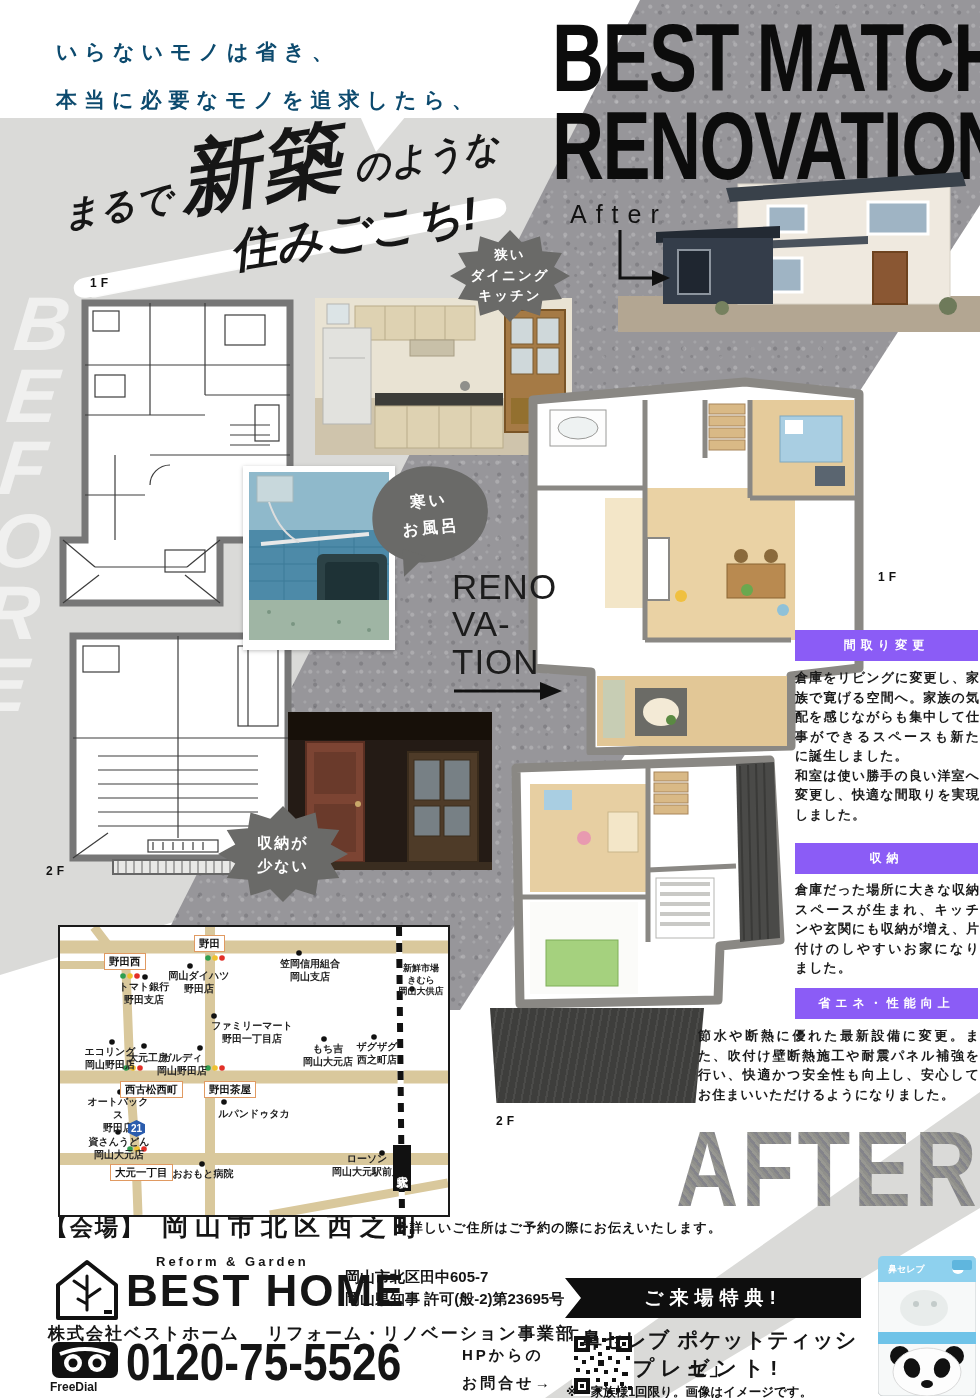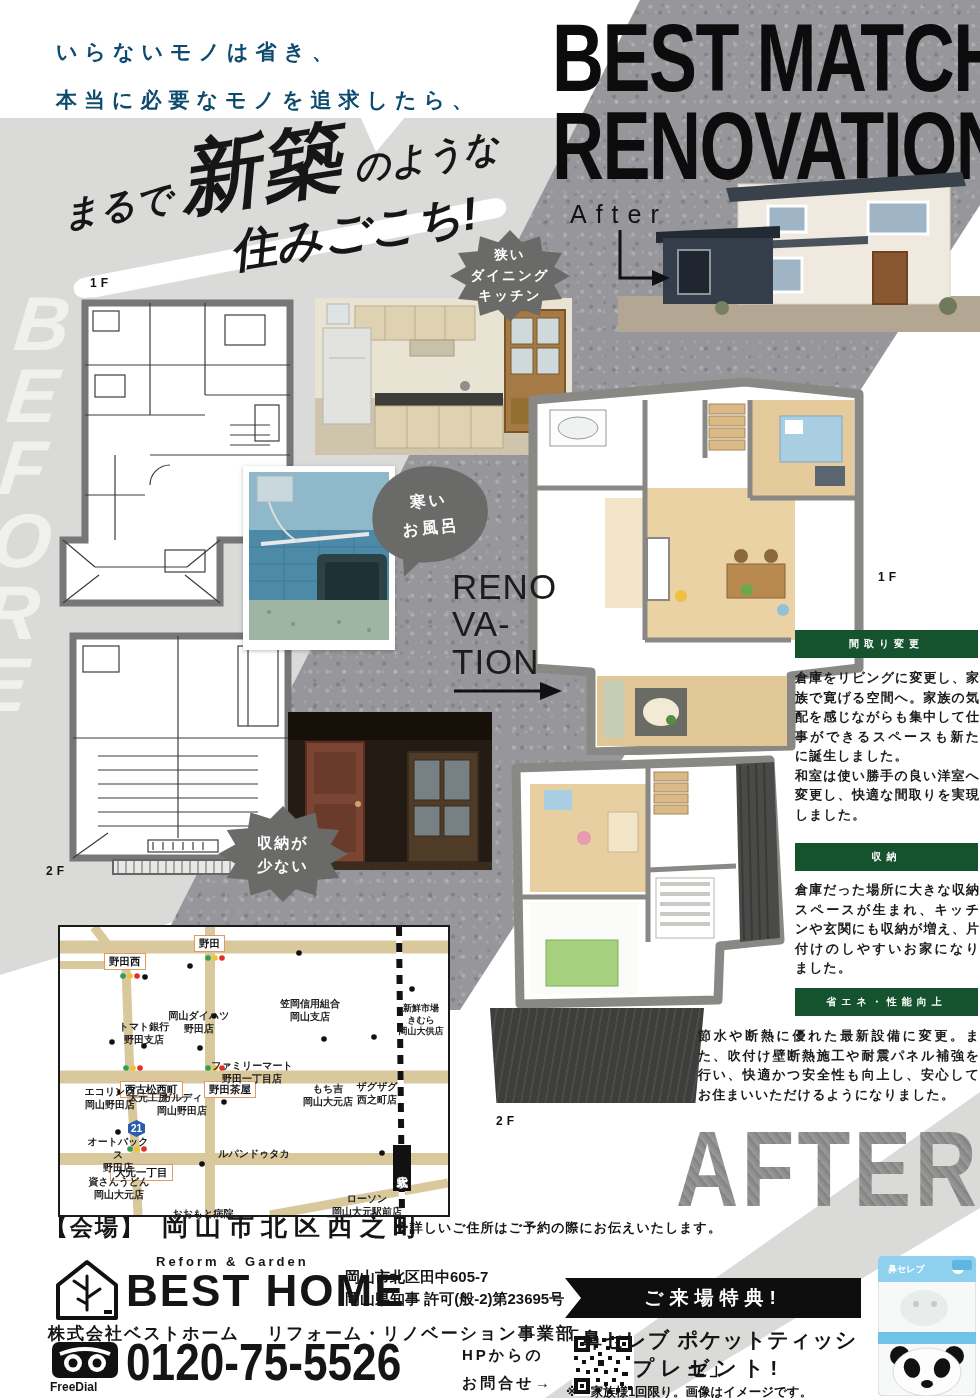--- a/index.html
+++ b/index.html
@@ -61,27 +61,27 @@
     transform:rotate(18deg);}
   
   .reno{position:absolute;left:452px;top:568px;font-size:35px;line-height:1.07;letter-spacing:1px;color:#1c1c1c;z-index:4;}
   
   .photo{position:absolute;z-index:3;}
   .bath-frame{position:absolute;left:243px;top:466px;background:#fff;padding:6px;box-shadow:0 1px 4px rgba(0,0,0,.25);z-index:3;}
   .roofhatch{position:absolute;left:490px;top:1008px;width:214px;height:95px;z-index:3;
     background:repeating-linear-gradient(100deg,#3e3e3c 0 6px,#4b4b49 6px 8px);
     clip-path:polygon(0 0,100% 0,96% 100%,3% 100%);}
   
-  .sec-h{position:absolute;left:795px;width:183px;background:#14532d;color:#fff;font-size:10px;font-weight:700;
+  .sec-h{position:absolute;left:795px;width:183px;background:#8b5cf6;color:#fff;font-size:12px;font-weight:700;
     letter-spacing:5px;text-align:center;padding:7px 0;z-index:4;}
   .sec-b{position:absolute;font-size:13px;font-weight:700;line-height:1.5;letter-spacing:1px;color:#1b1b1b;z-index:4;
     text-align:justify;}
   
   .map{position:absolute;left:58px;top:925px;width:388px;height:288px;background:#fff;border:2.5px solid #1a1a1a;z-index:6;}
-  .map .lbl{position:absolute;font-size:10px;font-weight:700;line-height:1.3;color:#222;text-align:center;white-space:pre-line;margin-top:40px;}
+  .map .lbl{position:absolute;font-size:10px;font-weight:700;line-height:1.3;color:#222;text-align:center;white-space:pre-line;}
   .map .boxlbl{position:absolute;background:#fff;border:1.5px solid #e09a62;padding:0 4px;font-size:10.5px;
     font-weight:700;white-space:nowrap;line-height:15px;color:#111;}
   .map .station{position:absolute;left:333px;top:218px;width:18px;height:46px;background:#111;color:#fff;
     font-size:11px;font-weight:700;writing-mode:vertical-rl;display:flex;align-items:center;justify-content:center;letter-spacing:1px;}
   .route-badge{position:absolute;left:68px;top:193px;width:17px;height:17px;background:#2b5cad;color:#fff;
     font-size:10px;font-weight:700;text-align:center;line-height:17px;
     clip-path:polygon(50% 0,100% 25%,100% 75%,50% 100%,0 75%,0 25%);}
   
   .venue-bracket{position:absolute;left:45px;top:1212px;font-size:23px;font-weight:900;letter-spacing:2px;z-index:4;}
   .venue-place{position:absolute;left:162px;top:1209px;font-size:26px;font-weight:900;letter-spacing:7px;z-index:4;}

